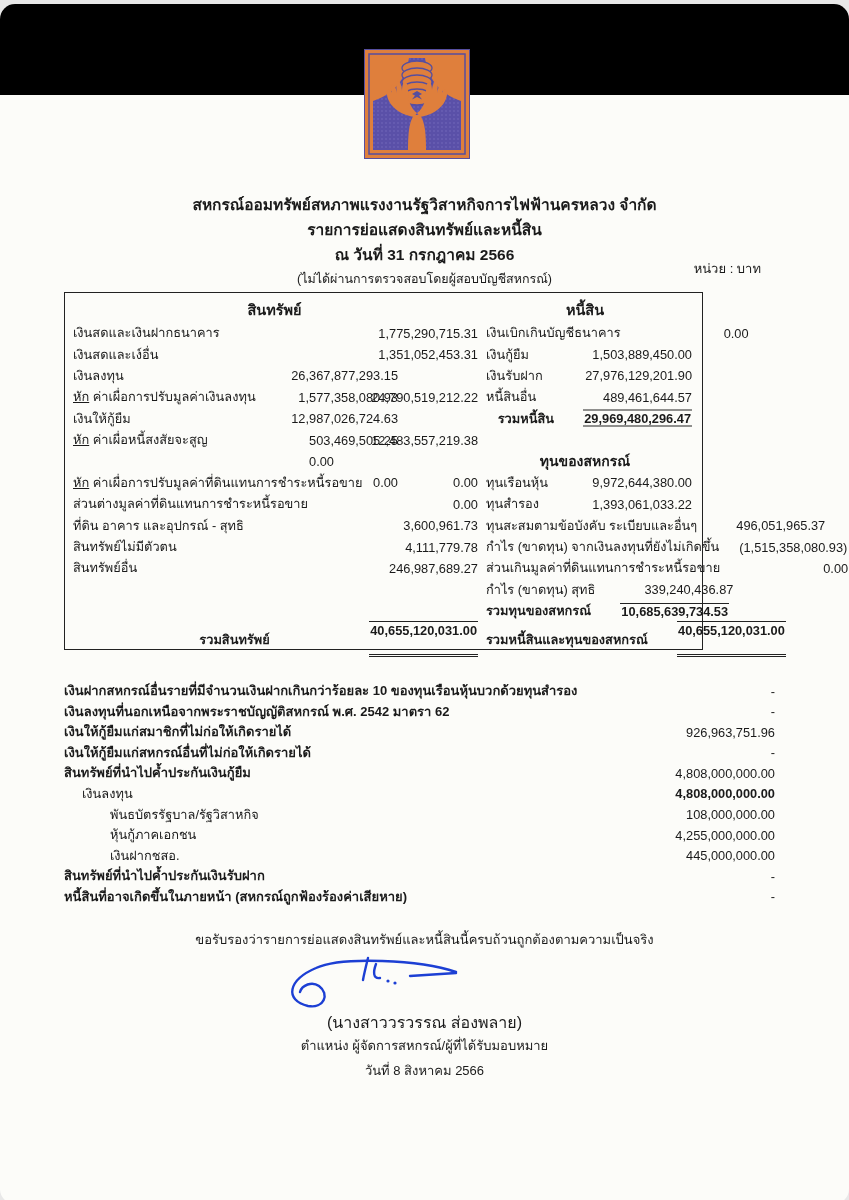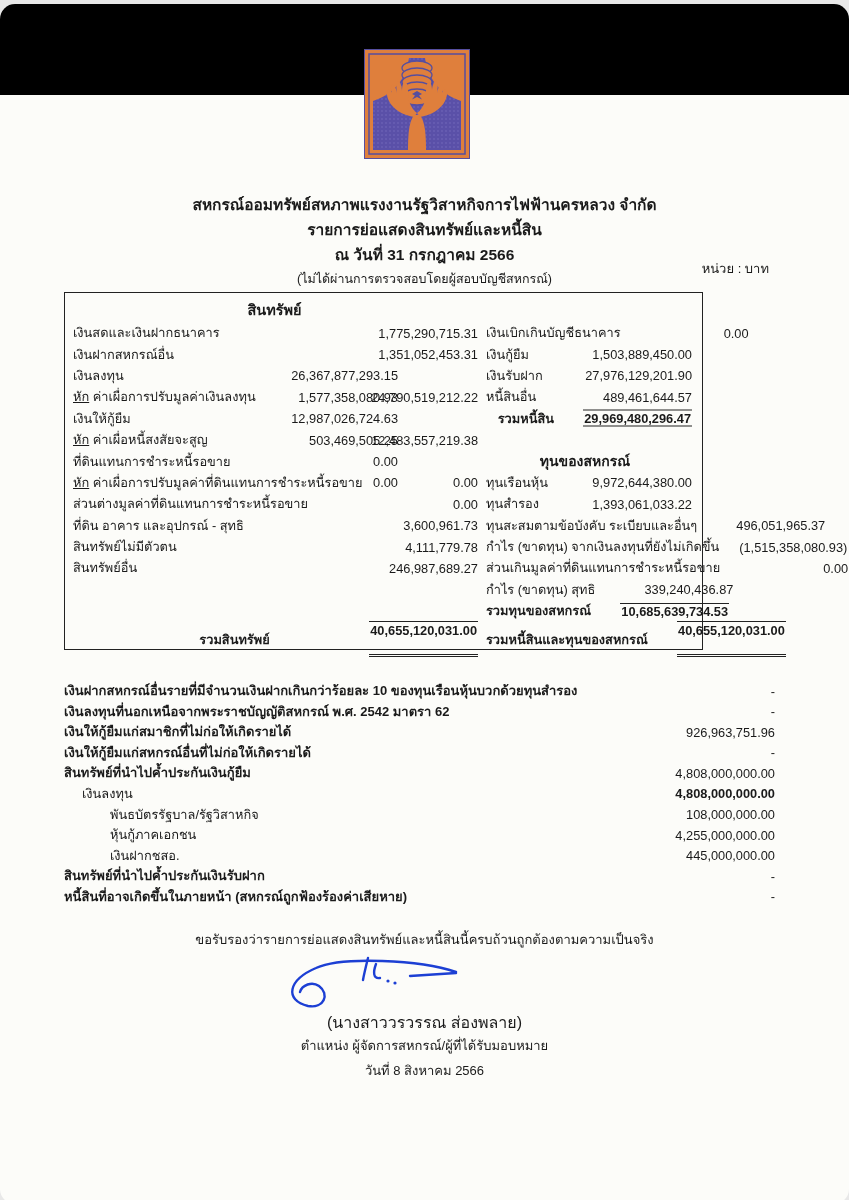--- a/index.html
+++ b/index.html
@@ -12,21 +12,21 @@
     font-family:"Liberation Sans","DejaVu Sans",sans-serif;
     color:#1a1a1a;
     overflow:hidden;
     border-radius:15px;
   }
   .topbar{position:absolute;top:0;left:0;width:849px;height:91px;background:#000;}
   .logo{position:absolute;top:45px;left:364px;width:106px;height:110px;z-index:5;}
   .title-block{position:absolute;top:188px;left:0;width:849px;text-align:center;}
   .title-line{font-weight:bold;font-size:15.5px;line-height:25px;}
   .title-note{font-size:12.5px;line-height:24px;font-weight:normal;}
-  .unit-label{position:absolute;top:254px;right:80px;font-size:13px;}
+  .unit-label{position:absolute;top:254px;right:88px;font-size:13px;}
 
   
   .sheet{
     position:absolute;top:288px;left:64px;width:639px;height:358px;
     border:1px solid #222;box-sizing:border-box;
     padding:3px 10px 0 6px;font-size:12.8px;
   }
   .trow{display:grid;grid-template-columns:263px 64px 80px 1fr 128px;height:21.4px;align-items:center;}
   .trow.head{height:26px;}
   .hcell{font-weight:bold;font-size:14.5px;text-align:center;}
@@ -108,38 +108,39 @@
     <div class="title-line">รายการย่อแสดงสินทรัพย์และหนี้สิน</div>
     <div class="title-line">ณ วันที่ 31 กรกฎาคม 2566</div>
     <div class="title-note">(ไม่ได้ผ่านการตรวจสอบโดยผู้สอบบัญชีสหกรณ์)</div>
   </div>
   <div class="unit-label">หน่วย : บาท</div>
 
   <div class="sheet">
 
     <div class="trow head">
       <div class="hcell assets">สินทรัพย์</div>
+      <div class="hcell liab">หนี้สิน</div>
     </div>
 
     <div class="trow">
       <div class="al">เงินสดและเงินฝากธนาคาร</div>
       <div class="n1">
           <span></span>
         </div>
       <div class="n2">
           <span>1,775,290,715.31</span>
         </div>
       <div class="ll">เงินเบิกเกินบัญชีธนาคาร</div>
       <div class="lv">
           <span>0.00</span>
         </div>
     </div>
 
     <div class="trow">
-      <div class="al">เงินฝากสหกรณ์อื่น</div>
+      <div class="al">เงินสดและเง์อื่น</div>
       <div class="n1">
           <span></span>
         </div>
       <div class="n2">
           <span>1,351,052,453.31</span>
         </div>
       <div class="ll">เงินกู้ยืม</div>
       <div class="lv">
           <span>1,503,889,450.00</span>
         </div>
@@ -193,21 +194,20 @@
           <span>503,469,505.25</span>
         </div>
       <div class="n2">
           <span>12,483,557,219.38</span>
         </div>
       <div class="ll"></div>
       <div class="lv"></div>
     </div>
 
     <div class="trow">
-      <div class="al">ที่ดินแทนการชำระหนี้รอขาย</div>
       <div class="n1">
           <span>0.00</span>
         </div>
       <div class="n2">
           <span></span>
         </div>
       <div class="caphead">ทุนของสหกรณ์</div>
     </div>
 
     <div class="trow">

